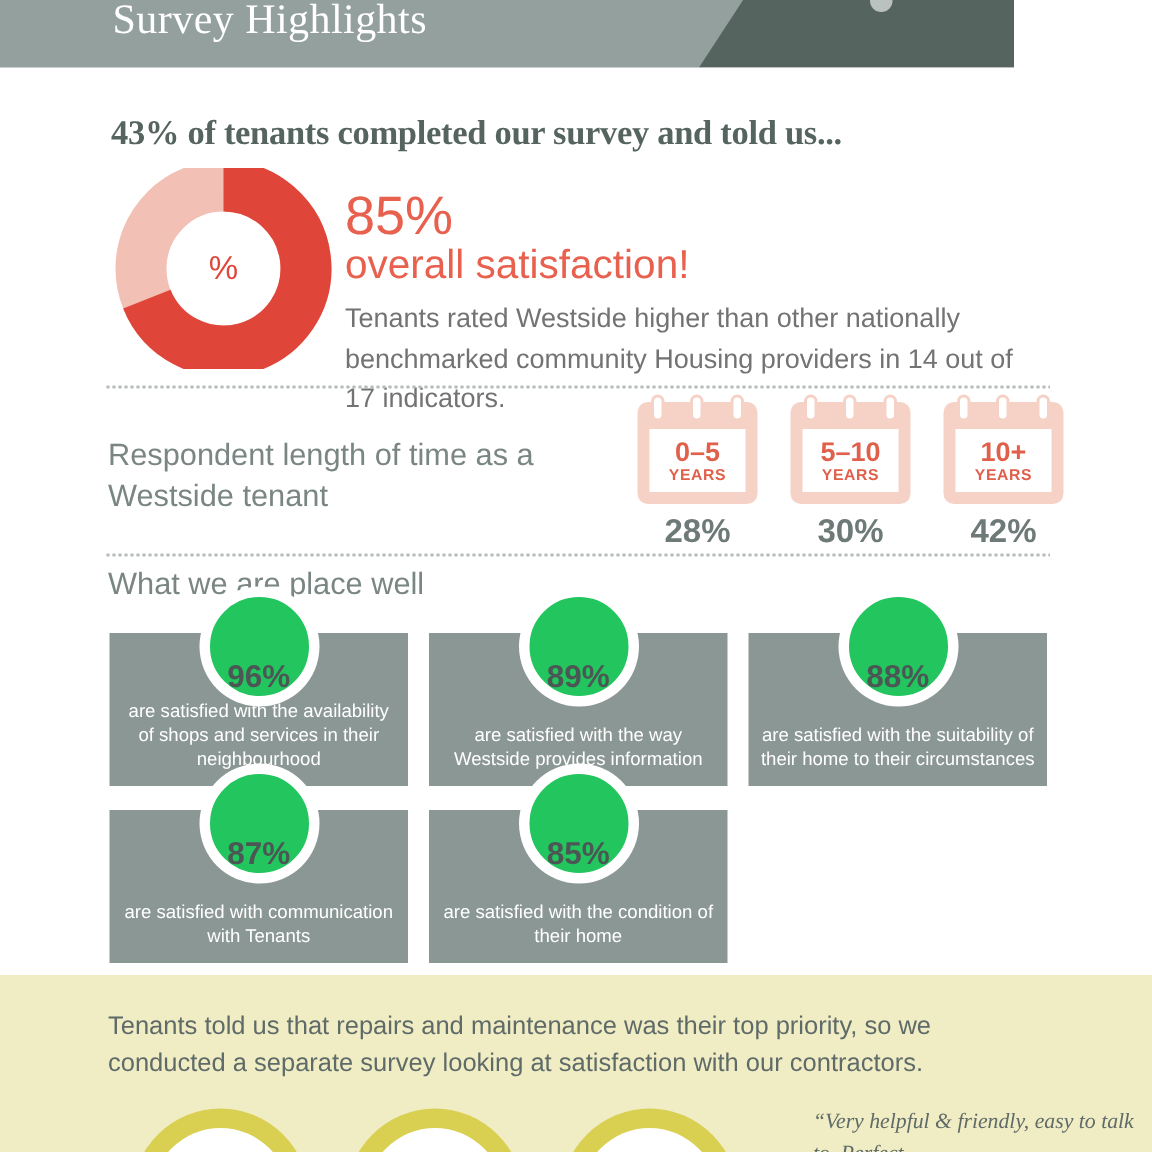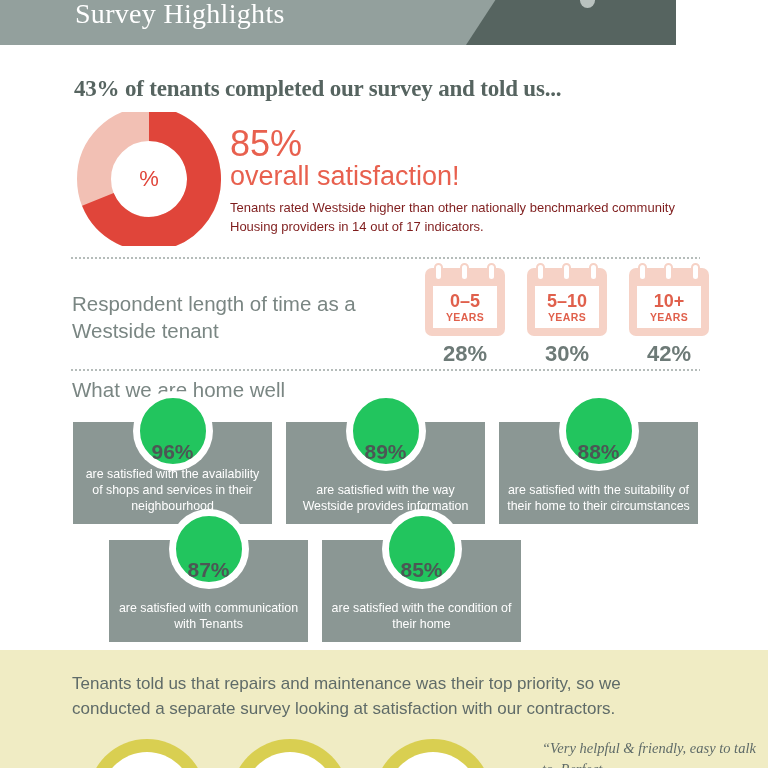--- a/index.html
+++ b/index.html
@@ -52,21 +52,21 @@
 
   .sat-block { position: absolute; left: 230px; top: 126px; width: 470px; }
   .sat-big {
     font-size: 36px; color: #e8604e; line-height: 1.02; font-weight: 400;
   }
   .sat-sub {
     font-size: 27px; color: #e8604e; line-height: 1.1; font-weight: 400;
     margin-top: -1px;
   }
   .sat-note {
-    margin-top: 8px; font-size: 13px; color: #7f1d1d; line-height: 1.45;
+    margin-top: 8px; font-size: 18px; color: #737373; line-height: 1.45;
   }
 
   
   .divider {
     position: absolute; left: 70px; width: 630px; height: 2px;
     background-image: radial-gradient(circle, #b5bcba 0 1px, transparent 1.3px);
     background-size: 4px 2px; background-repeat: repeat-x;
   }
   .divider.d1 { top: 257px; }
   .divider.d2 { top: 369px; }
@@ -102,21 +102,21 @@
     font-size: 22px; font-weight: 700; color: #6d7a77;
   }
 
   
   .well-title {
     position: absolute; left: 72px; top: 378px;
     font-size: 20.5px; color: #7a8683;
   }
   .cards { position: absolute; left: 73px; top: 422px; width: 625px; }
   .card-row { display: flex; gap: 14px; }
-  .card-row + .card-row { margin-top: 16px; margin-left: 36px; }
+  .card-row + .card-row { margin-top: 16px; }
   .card {
     position: relative; width: 199px; height: 102px;
     background: #8b9794;
     display: flex; align-items: flex-end; justify-content: center;
     padding-bottom: 10px;
   }
   .card-circle {
     position: absolute; left: 50%; top: -28px; transform: translateX(-50%);
     width: 74px; height: 74px; border-radius: 50%;
     background: #22c55e; border: 4px solid #ffffff;
@@ -228,21 +228,21 @@
           <div class="cal-years">10+</div>
           <div class="cal-unit">YEARS</div>
         </div>
       </div>
       <div class="cal-pct">42%</div>
     </div>
   </div>
 
   <div class="divider d2"></div>
 
-  <div class="well-title">What we are home well</div>
+  <div class="well-title">What we are place well</div>
 
   <div class="cards">
     <div class="card-row">
       <div class="card">
         <div class="card-circle">
           <span class="card-pct">96%</span>
         </div>
         <div class="card-text">are satisfied with the availability of shops and services in their neighbourhood</div>
       </div>
       <div class="card">

